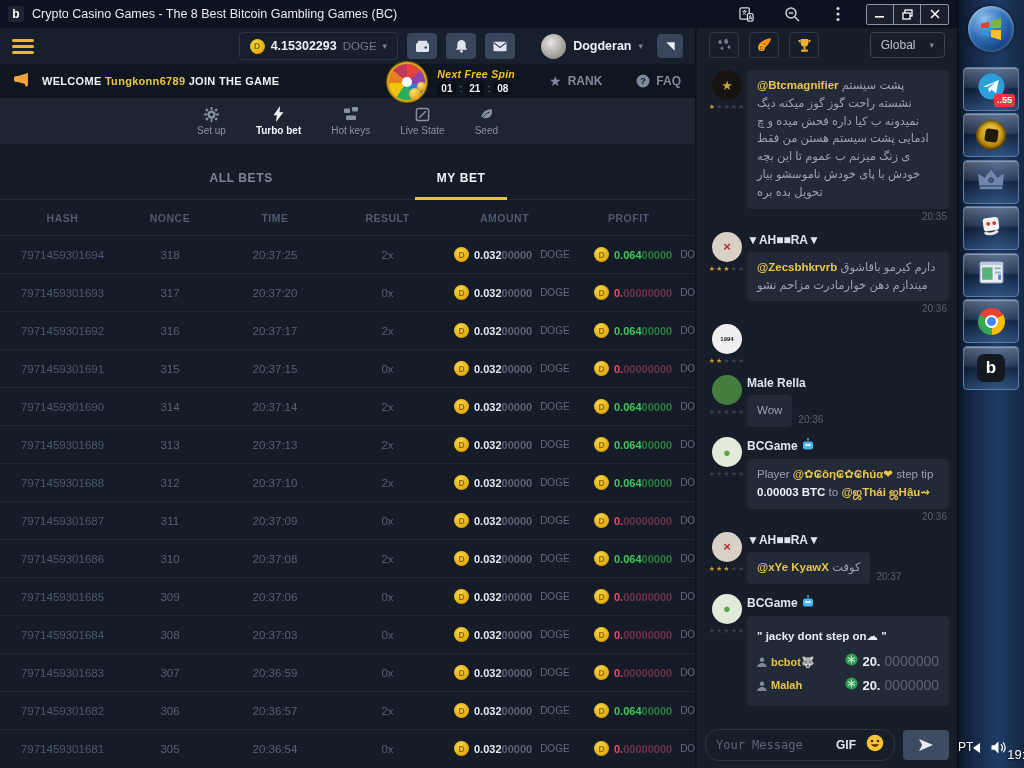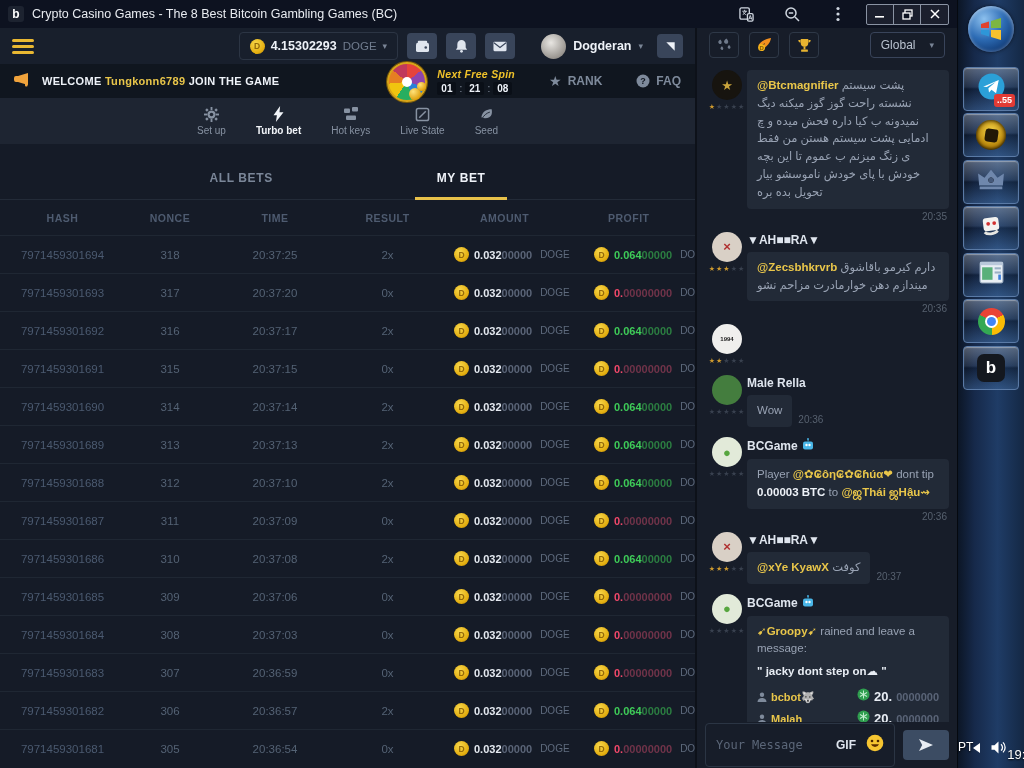--- a/index.html
+++ b/index.html
@@ -112,23 +112,23 @@
   .mention { color:#e9c64a; font-weight:bold; cursor:pointer;text-align:right; }
   .mbold { color:#eef2f8; font-weight:bold; }
   .mtime { font-size:10px; color:#57616f; margin-left:6px; }
   .mtime.below { display:block; text-align:right; margin:2px 2px 0 0; }
   .rquote { color:#e8edf4; font-weight:bold; margin:5px 0 6px; }
   .rrow { display:flex; align-items:center; margin:2px 0; font-size:11px; }
   .rrow .picon { margin-right:4px; display:flex; }
   .rname { color:#e9c64a; font-weight:bold; flex:1; white-space:nowrap; overflow:hidden; }
   .ramt { display:flex; align-items:center; gap:4px; }
   .ramt b { color:#e8edf4; font-size:13px; }
-  .ramt .dim { color:#5a6477; font-weight:bold; font-size:11px; }
+  .ramt .dim { color:#5a6477; font-weight:normal; font-size:14px; }
   .inputrow { height:46px; flex:none; display:flex; align-items:center; padding:0 8px; gap:8px; }
-  .msginput { flex:1; height:44px; border:1px solid #2b3544; border-radius:4px; display:flex; align-items:center;
+  .msginput { flex:1; height:32px; border:1px solid #2b3544; border-radius:14px; display:flex; align-items:center;
     padding:0 10px; gap:10px; cursor:text; }
   .ph { flex:1; font-family:"DejaVu Sans Mono",monospace; font-size:12px; color:#5b6678; white-space:nowrap; overflow:hidden; }
   .gif { font-weight:bold; font-size:12px; color:#dfe5ee; cursor:pointer; }
   .sendbtn { width:46px; height:30px; background:#3c4c63; border-radius:4px; display:flex; align-items:center;
     justify-content:center; cursor:pointer; }
 
   
   #taskbar { width:67px; height:768px; flex:none; display:flex; flex-direction:column; align-items:center;
     background:linear-gradient(90deg,#0c1626,#16294a 25%,#1f3c66 60%,#142richtig844 100%); }
   #taskbar { background:linear-gradient(90deg,#0c1626,#16294a 25%,#1f3c66 60%,#142844); border-left:1px solid #05090f; }
@@ -650,21 +650,21 @@
               <span class="stars"><span class="off">★</span><span class="off">★</span><span class="off">★</span><span class="off">★</span><span class="off">★</span></span>
             </div>
    <div class="mcol">
               <div class="uname">BCGame<span><svg width="14" height="13" viewBox="0 0 14 13">
                     <rect x="2" y="3.5" width="10" height="8" rx="2" fill="#49b6e8"></rect>
                     <circle cx="5.5" cy="7" r="1.2" fill="#fff"></circle>
                     <circle cx="8.5" cy="7" r="1.2" fill="#fff"></circle>
                     <rect x="6.6" y="1.2" width="0.9" height="2.2" fill="#49b6e8"></rect>
                     <circle cx="7" cy="1" r="0.9" fill="#49b6e8"></circle>
                   </svg></span></div>
-              <div class="bubble wide"><span>Player </span><span class="mention">@✿₢ôη₢✿₢ɦúα❤</span><span> dont tip </span><span class="mbold">0.00003 BTC</span><span> to </span><span class="mention">@ஜThái ஜHậu⇝</span></div>
+              <div class="bubble wide"><span>Player </span><span class="mention">@✿₢ôη₢✿₢ɦúα❤</span><span> step tip </span><span class="mbold">0.00003 BTC</span><span> to </span><span class="mention">@ஜThái ஜHậu⇝</span></div>
               <span class="mtime below">20:36</span>
             </div>
           </div>
           <div class="msg">
    <div class="avcol">
               <span class="avatar" style="background:#d9d0c6;color:#b03030;font-size:13px">×</span>
               <span class="stars"><span class="on">★</span><span class="on">★</span><span class="on">★</span><span class="off">★</span><span class="off">★</span></span>
             </div>
    <div class="mcol"><div class="uname">▼AH■■RA▼</div><div class="bubble"><span class="mention">@xYe KyawX</span><span> كوفت</span></div><span class="mtime">20:37</span></div>
           </div>
@@ -675,21 +675,20 @@
             </div>
    <div class="mcol">
               <div class="uname">BCGame<span><svg width="14" height="13" viewBox="0 0 14 13">
                     <rect x="2" y="3.5" width="10" height="8" rx="2" fill="#49b6e8"></rect>
                     <circle cx="5.5" cy="7" r="1.2" fill="#fff"></circle>
                     <circle cx="8.5" cy="7" r="1.2" fill="#fff"></circle>
                     <rect x="6.6" y="1.2" width="0.9" height="2.2" fill="#49b6e8"></rect>
                     <circle cx="7" cy="1" r="0.9" fill="#49b6e8"></circle>
                   </svg></span></div>
               <div class="bubble wide">
-                <div><span class="mention">➹Groopy➹</span> rained and leave a message:</div>
      <div class="rquote">" jacky dont step on☁ "</div>
                 <div class="rrow">
         <span class="picon">
                     <svg width="10" height="10" viewBox="0 0 10 10" fill="#7e8a9b">
                       <circle cx="5" cy="2.8" r="2.2"></circle>
                       <path d="M0.5 10c0-2.6 2-4 4.5-4s4.5 1.4 4.5 4z"></path>
                     </svg>
                   </span>
         <span class="rname">bcbot🐺</span>
         <span class="ramt">

